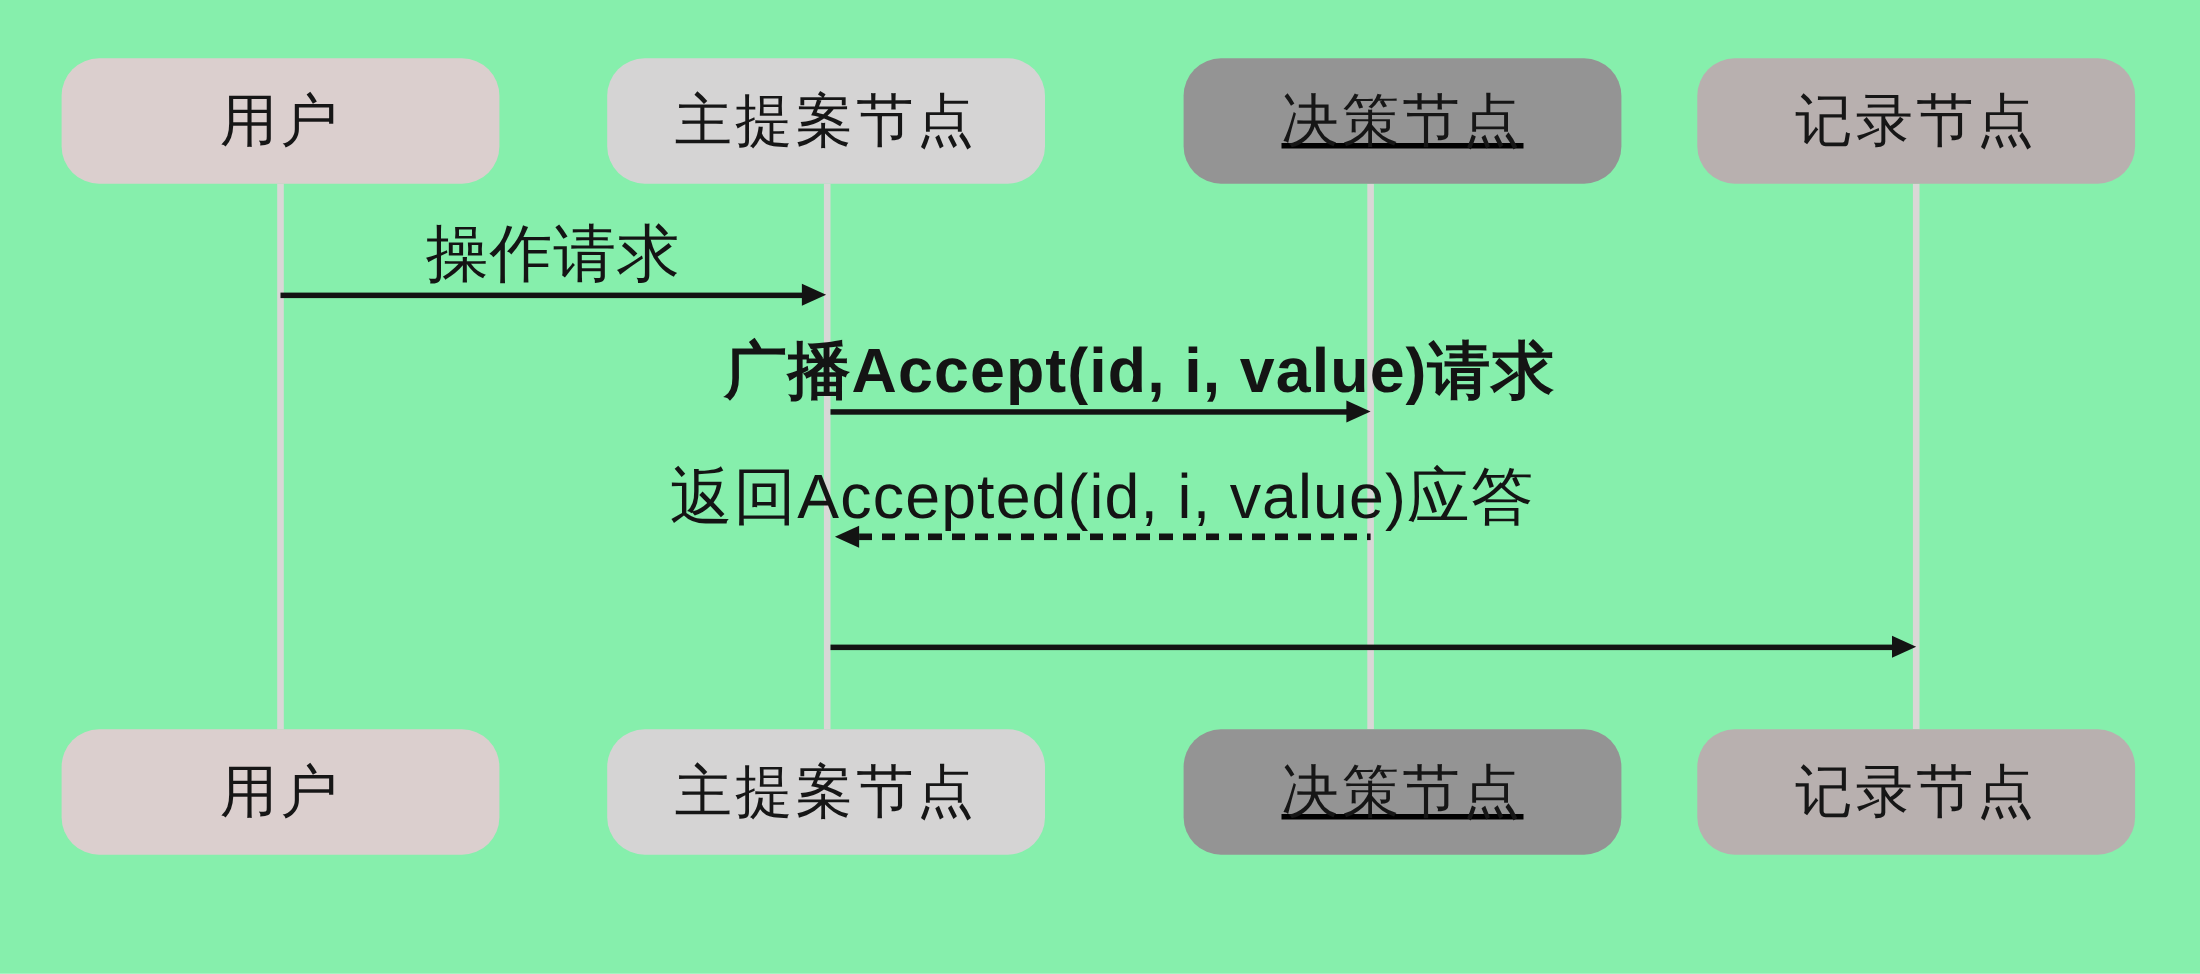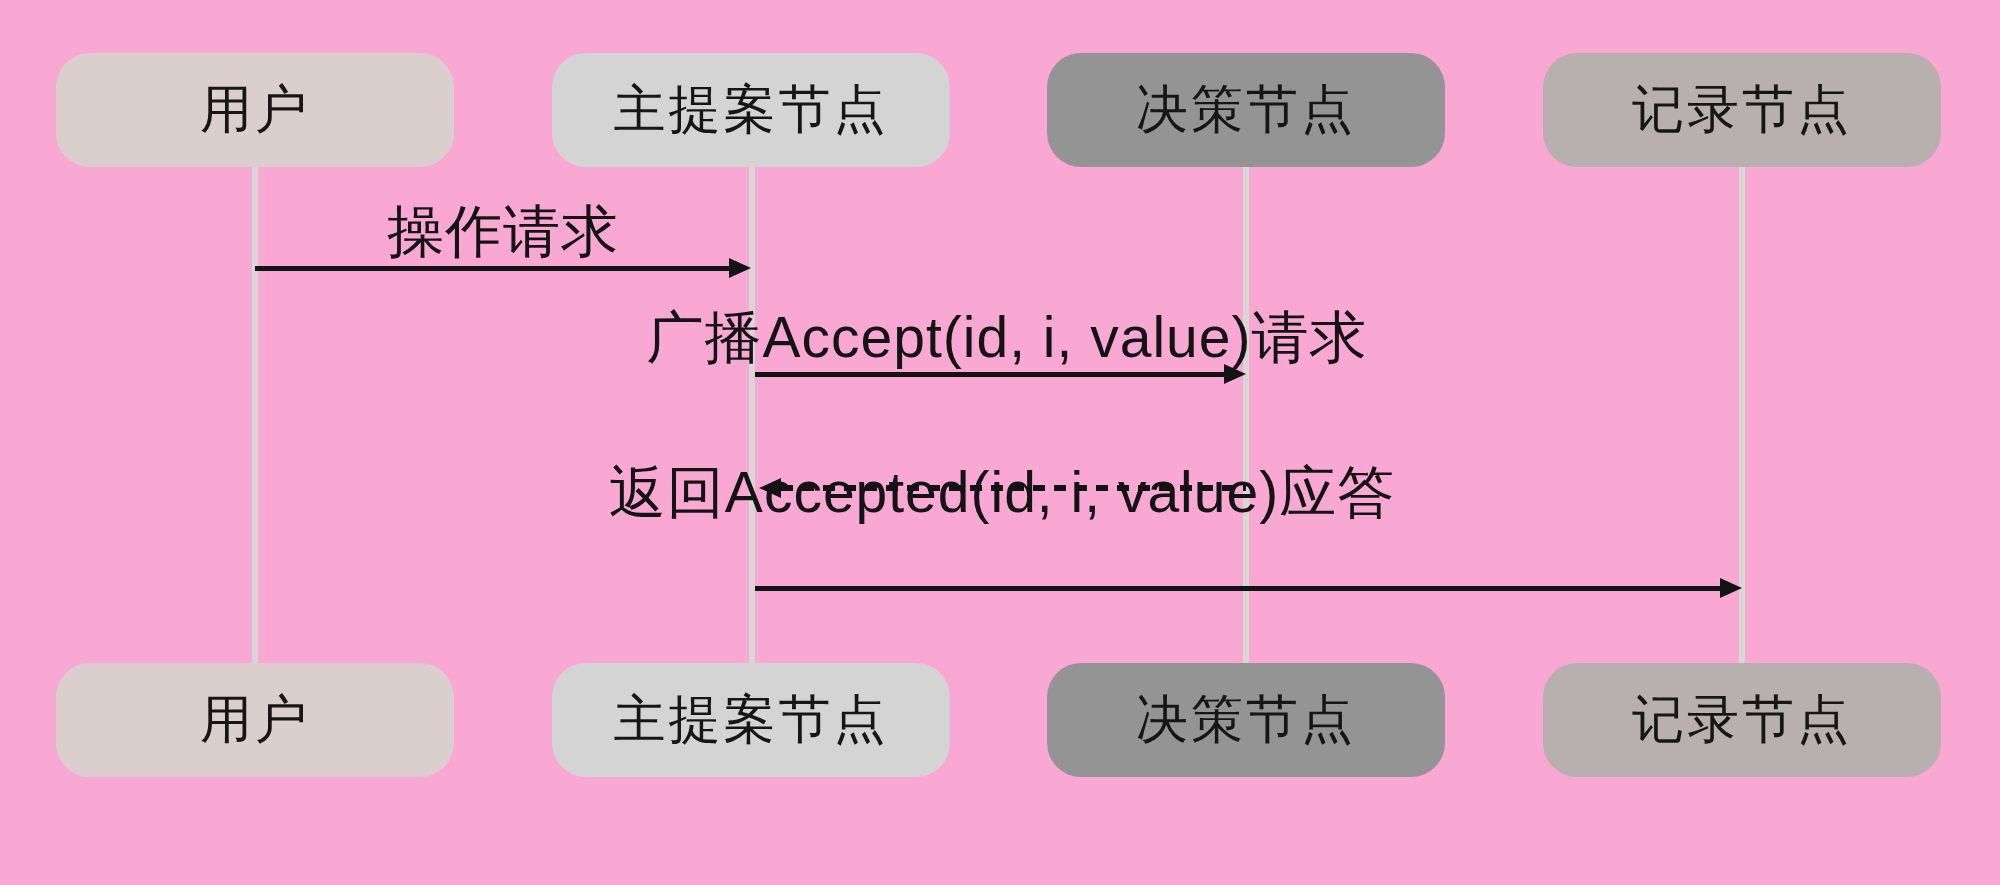--- a/index.html
+++ b/index.html
@@ -2,21 +2,21 @@
 <html><head>
 <meta charset="utf-8">
 <style>
   html, body { margin: 0; padding: 0; }
   body { font-family: "Liberation Sans", "DejaVu Sans", sans-serif; }
 
   .stage {
     position: relative;
     width: 2000px;
     height: 885px;
-    background: #f9a8d4;
+    background: #86efac;
     overflow: hidden;
   }
 
   
   .lifeline {
     position: absolute;
     top: 167px;
     height: 496px;
     width: 6px;
     background: #d9d7d6; 
@@ -39,36 +39,36 @@
   .actor .actor-label {
     font-size: 52px;
     color: #161616;
     letter-spacing: 3px;
     white-space: nowrap;
   }
   .row-top    { top: 53px; }
   .row-bottom { top: 663px; }
   .a-1 { left: 56px; }
   .a-2 { left: 552px; justify-content: center; }
-  .a-3 { left: 1047px; }
+  .a-3 { left: 1076px; text-decoration: underline; }
   .a-4 { left: 1543px; font-family: Liberation Serif, serif; }
 
   
   .msg-label {
     position: absolute;
     transform: translateX(-50%);
     font-size: 57px;
     line-height: 50px;
     color: #141414;
     white-space: nowrap;
     letter-spacing: 1px;
   }
   .ml-1 { left: 503px;  top: 206px; }
-  .ml-2 { left: 1007px; top: 312px; }
-  .ml-3 { left: 1002px; top: 427px; margin-top: 40px; }
+  .ml-2 { left: 1036px; top: 312px; font-weight: bold; }
+  .ml-3 { left: 1002px; top: 427px; }
   .ml-4 { left: 1247px; top: 527px; }
 
   
   .arrow { position: absolute; height: 0; }
   .arrow .line {
     position: absolute;
     top: -2.5px;
     height: 5px;
     left: 0;
     right: 20px;

